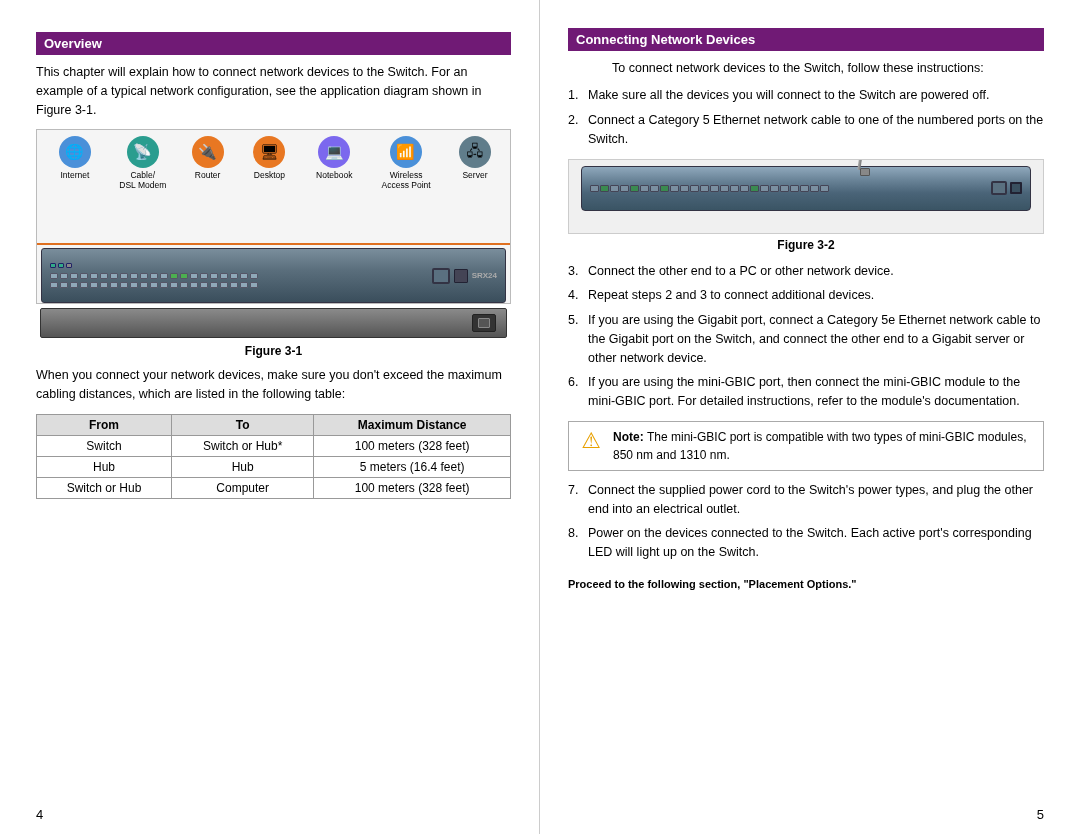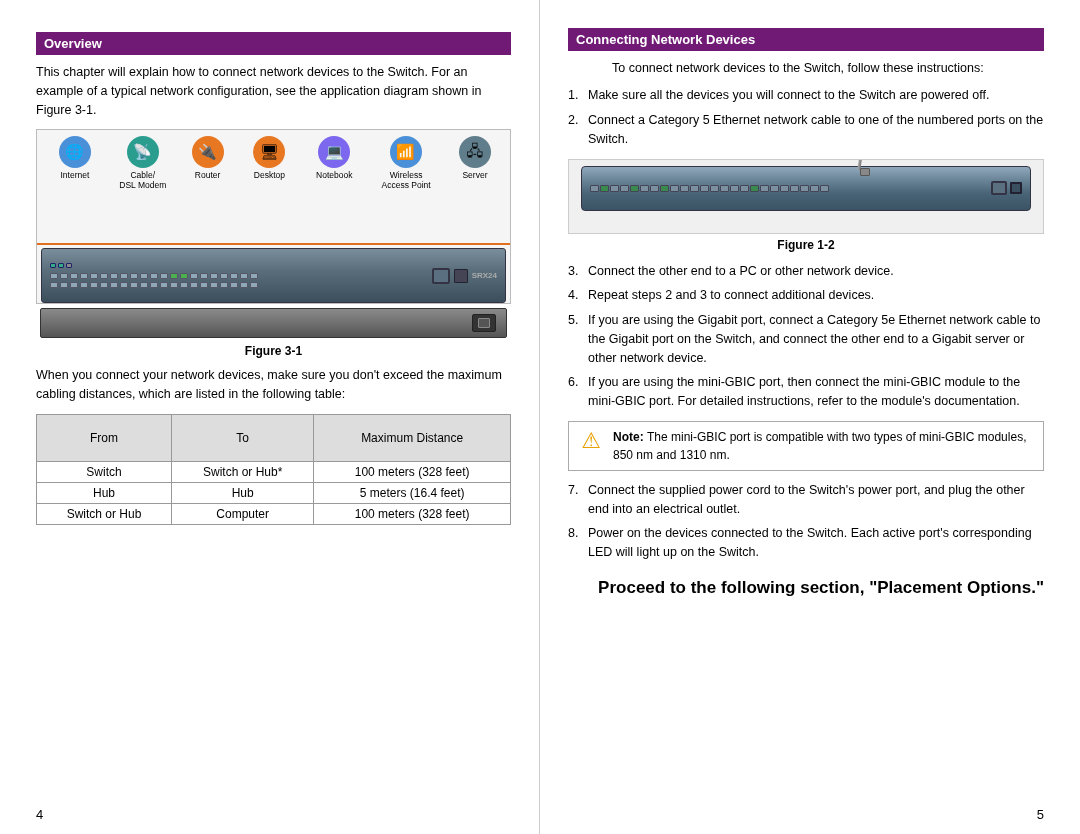--- a/index.html
+++ b/index.html
@@ -81,22 +81,22 @@
     }
     table.cabling-table {
       width: 100%;
       border-collapse: collapse;
       font-size: 12px;
       margin-bottom: 6px;
     }
     table.cabling-table th {
       background: #ddd;
       border: 1px solid #999;
-      padding: 16px 6px;
-      font-weight: normal;
+      padding: 3px 6px;
+      font-weight: bold;
       font-size: 12px;
     }
     table.cabling-table td {
       border: 1px solid #999;
       padding: 3px 6px;
       text-align: center;
     }
     .table-note {
       font-size: 10.5px;
       font-style: italic;
@@ -136,22 +136,22 @@
     }
     .note-text {
       font-size: 12px;
       line-height: 1.5;
     }
     .note-text strong {
       font-weight: bold;
     }
     .final-instruction {
       font-weight: bold;
-      font-size: 17px;
-      text-align: right;
+      font-size: 11px;
+      text-align: left;
       margin-top: 12px;
     }
     .figure-2-container {
       margin: 10px 0;
       text-align: center;
     }
     .connector-image {
       position: relative;
       width: 100%;
       height: 75px;
@@ -396,21 +396,21 @@
               <div class="p"></div>
               <div class="p"></div>
               <div class="p"></div>
           </div>
           <div class="right-ports">
             <div class="big-port"></div>
             <div style="width:12px;height:12px;background:#3a5060;border:2px solid #223;border-radius:1px;"></div>
           </div>
         </div>
       </div>
-      <p class="figure-caption" style="margin-top:4px;">Figure 1-2</p>
+      <p class="figure-caption" style="margin-top:4px;">Figure 3-2</p>
     </div>
 
     <div class="numbered-item">
       <span class="num">3.</span>
       <span>Connect the other end to a PC or other network device.</span>
     </div>
     <div class="numbered-item">
       <span class="num">4.</span>
       <span>Repeat steps 2 and 3 to connect additional devices.</span>
     </div>
@@ -426,21 +426,21 @@
     <div class="note-box">
       <div class="note-icon">⚠</div>
       <div class="note-text">
         <strong>Note: </strong>
         <span>The mini-GBIC port is compatible with two types of mini-GBIC modules, 850 nm and 1310 nm.</span>
       </div>
     </div>
 
     <div class="numbered-item">
       <span class="num">7.</span>
-      <span>Connect the supplied power cord to the Switch's power port, and plug the other end into an electrical outlet.</span>
+      <span>Connect the supplied power cord to the Switch's power types, and plug the other end into an electrical outlet.</span>
     </div>
     <div class="numbered-item">
       <span class="num">8.</span>
       <span>Power on the devices connected to the Switch. Each active port's corresponding LED will light up on the Switch.</span>
     </div>
 
     <p class="final-instruction" style="margin-top:16px;">Proceed to the following section, "Placement Options."</p>
 
     <div style="position:absolute;bottom:12px;right:36px;">5</div>
   </div>

